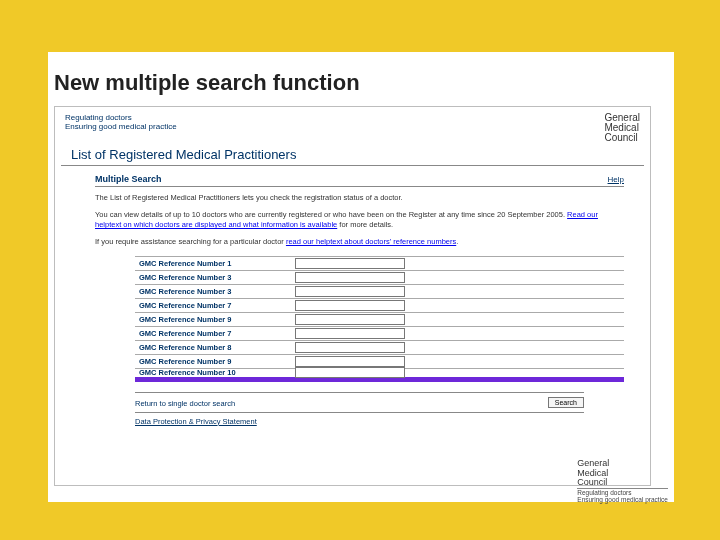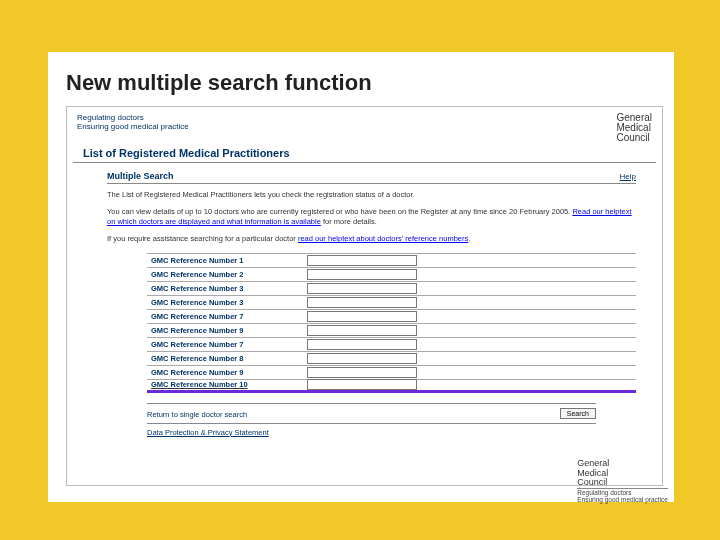--- a/index.html
+++ b/index.html
@@ -10,21 +10,21 @@
     background: #f0c928;
     overflow: hidden;
   }
   .outer {
     position: absolute;
     left: 48px;
     top: 52px;
     width: 626px;
     height: 450px;
     background: #fff;
-    padding: 12px 14px;
+    padding: 12px 2px;
   }
   h1.slide-title {
     font-size: 22px;
     font-weight: bold;
     color: #222;
     margin: 6px 0 10px 4px;
   }
   .window {
     border: 1px solid #bdbdbd;
     width: 597px;
@@ -38,42 +38,42 @@
   .win-header {
     padding: 6px 10px 4px 10px;
     display: flex;
     justify-content: space-between;
     align-items: flex-start;
   }
   .tagline { color: #003366; font-size: 8px; line-height: 1.15; }
   .gmc-logo { text-align: left; font-size: 10px; line-height: 1.0; color: #333; }
   .list-title {
     color: #003366;
-    font-weight: bold;
-    font-size: 11px;
+    font-weight: normal;
+    font-size: 13px;
     padding: 0 10px 3px 10px;
     border-bottom: 1px solid #888;
     margin: 0 6px;
   }
   .content {
     padding: 8px 26px 4px 40px;
   }
   .ms-row { display: flex; justify-content: space-between; align-items: baseline; border-bottom: 1px solid #888; padding-bottom: 2px; margin-bottom: 6px;}
   .ms-title { color: #003366; font-weight: bold; font-size: 9px; }
   .help-link { color: #003366; text-decoration: underline; font-size: 8px; }
   p.body { font-size: 7.5px; color: #333; line-height: 1.35; margin-bottom: 7px; }
   p.body .ul { text-decoration: underline; }
   .form-area { margin: 8px 0 0 40px; }
   .form-row {
     display: flex;
     align-items: center;
     border-top: 1px solid #aaa;
     height: 14px;
   }
-  .form-row:last-of-type { border-bottom: 3px solid #6d28d9; text-decoration: underline; }
+  .form-row:last-of-type { border-bottom: 5px solid #6d28d9; }
   .fld-label {
     width: 160px;
     font-size: 7.5px;
     color: #003366;
     font-weight: bold;
     padding-left: 4px;
   }
   .fld-input {
     width: 110px;
     height: 11px;
@@ -133,34 +133,30 @@
 
     <div class="content">
       <div class="ms-row">
         <span class="ms-title">Multiple Search</span>
         <a href="#" class="help-link">Help</a>
       </div>
 
       <p class="body">The List of Registered Medical Practitioners lets you check the registration status of a doctor.</p>
 
       <p class="body">
-        <span>You can view details of up to 10 doctors who are currently registered or who have been on the Register at any time since 20 February 2005. </span><a href="#" class="ul">Read our helptext on which doctors are displayed and what information is available</a><span> for more details.</span>
+        <span>You can view details of up to 10 doctors who are currently registered or who have been on the Register at any time since 20 September 2005. </span><a href="#" class="ul">Read our helptext on which doctors are displayed and what information is available</a><span> for more details.</span>
       </p>
 
       <p class="body">
         <span>If you require assistance searching for a particular doctor </span><a href="#" class="ul">read our helptext about doctors' reference numbers</a><span>.</span>
       </p>
 
       <div class="form-area" id="form-area">
           <div class="form-row">
             <div class="fld-label">GMC Reference Number 1</div>
-            <input class="fld-input" type="text" value="" style="">
-          </div>
-          <div class="form-row">
-            <div class="fld-label">GMC Reference Number 2</div>
             <input class="fld-input" type="text" value="" style="">
           </div>
           <div class="form-row">
             <div class="fld-label">GMC Reference Number 3</div>
             <input class="fld-input" type="text" value="" style="">
           </div>
           <div class="form-row">
             <div class="fld-label">GMC Reference Number 3</div>
             <input class="fld-input" type="text" value="" style="">
           </div>

